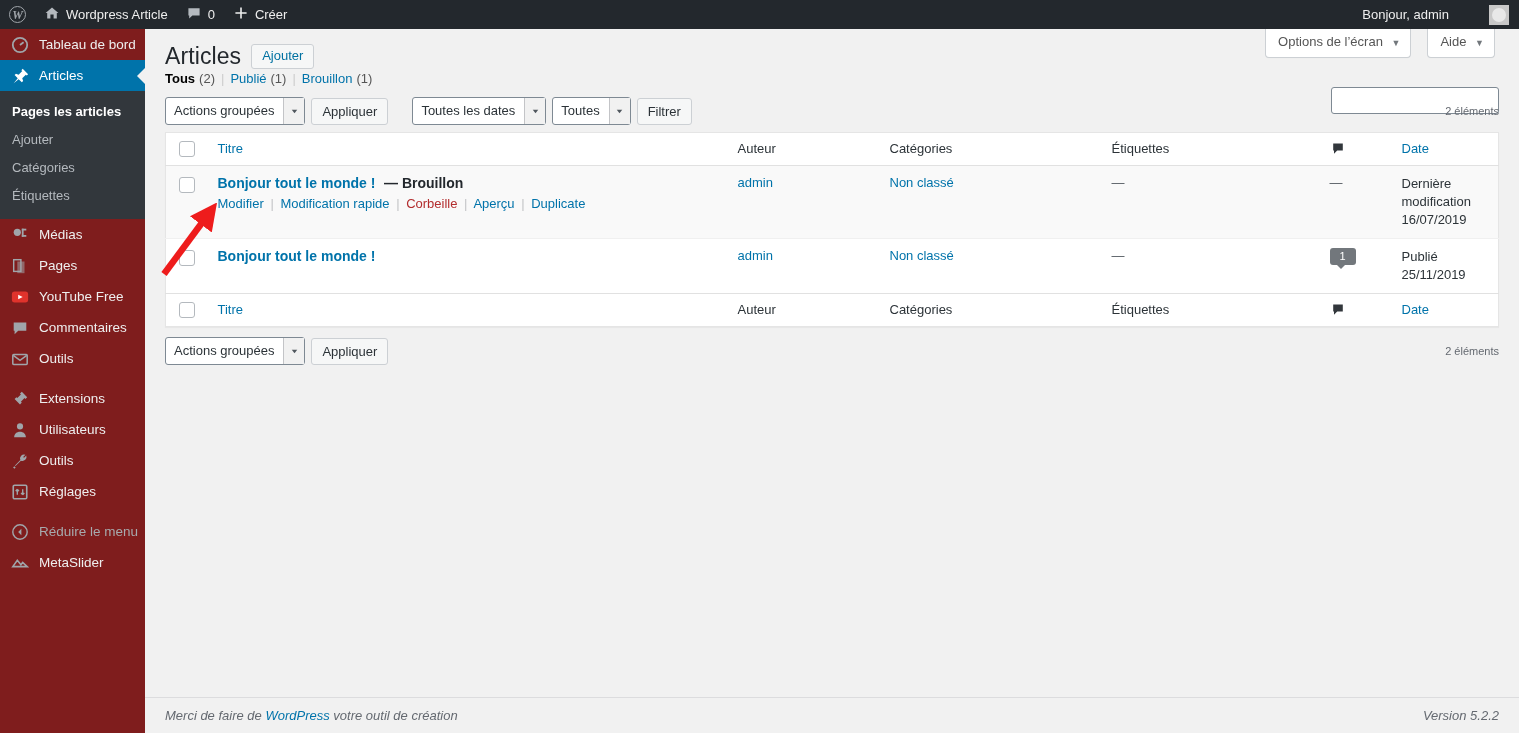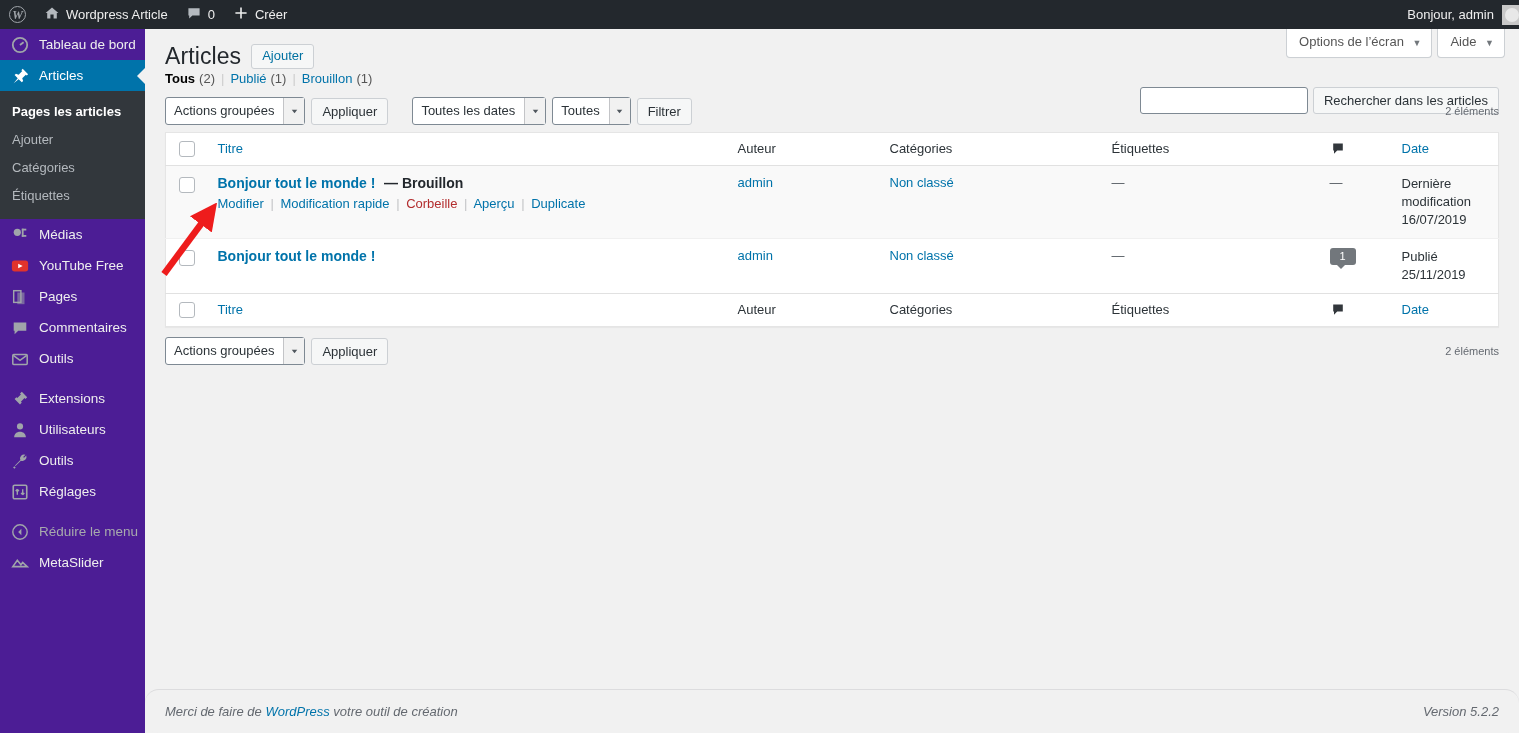--- a/index.html
+++ b/index.html
@@ -26,37 +26,38 @@
   .wp-logo-glyph {
     width: 17px; height: 17px; border-radius: 50%;
     border: 1.6px solid #a0a5aa; color: #a0a5aa;
     font-family: "Liberation Serif", serif;
     font-size: 12px; font-weight: bold; font-style: italic;
     display: flex; align-items: center; justify-content: center;
     line-height: 1;
   }
   .ab-right {
     margin-left: auto; display: flex; align-items: center;
-    padding-right: 3px;
+    padding-right: 16px;
+    gap: 32px;
   }
   .ab-greet { font-size: 13px; color: #eee; padding-right: 8px; }
   .ab-avatar {
     width: 20px; height: 20px; background: #c8c8c8;
     display: block; margin-right: -6px;
     position: relative; overflow: hidden;
   }
   .ab-avatar::after {
     content: ""; position: absolute; left: 3px; top: 3px;
     width: 14px; height: 14px; border-radius: 50%; background: #e8e8e8;
   }
 
   
   #sidebar {
     position: absolute; top: 29px; left: 0; width: 145px; height: 704px;
-    background: #4c1d95; color: #eee; font-size: 13.5px;
+    background: #7f1d1d; color: #eee; font-size: 13.5px;
     z-index: 40;
   }
   .menu-row {
     display: flex; align-items: center; height: 31px;
     padding-left: 10px; gap: 9px; color: #eee; position: relative;
   }
   .menu-row .micon {
     width: 20px; height: 20px; display: flex; align-items: center;
     justify-content: center; color: #a0a5aa; flex: 0 0 20px;
   }
@@ -85,22 +86,22 @@
 
   
   #content {
     position: absolute; top: 29px; left: 145px;
     width: 1374px; height: 704px;
     background: #f1f1f1;
     overflow: hidden;
   }
 
   .screen-meta {
-    position: absolute; top: 0; right: 14px;
-    display: flex; gap: 5px;
+    position: absolute; top: 0; right: 24px;
+    display: flex; gap: 16px;
   }
   .meta-tab {
     background: #fff; border: 1px solid #ccd0d4; border-top: none;
     border-radius: 0 0 4px 4px;
     padding: 5px 10px 6px 12px; font-size: 13px; color: #555;
     line-height: 15px;
     box-shadow: 0 1px 1px -1px rgba(0,0,0,.1);
   }
   .meta-tab .caret { font-size: 9px; margin-left: 5px; color: #72777c; }
 
@@ -224,24 +225,24 @@
     border-left: 4px solid transparent; border-right: 4px solid transparent;
     border-top: 4px solid #72777c;
   }
   .date-line { color: #2c3338; line-height: 18px; }
 
   .comment-head-icon { color: #32373c; }
   .comment-head-icon svg { width: 16px; height: 16px; fill: currentColor; display:block; }
 
   
   #footer {
-    position: absolute; left: 145px; bottom: 0; width: 1374px; height: 44px;
+    position: absolute; left: 145px; bottom: 0; width: 1374px; height: 36px;
     border-top: 1px solid #dcdcde; background: #f1f1f1;
     display: flex; align-items: center; padding: 0 20px;
-    font-size: 13px; font-style: italic; color: #646970; border-radius: 14px;
+    font-size: 13px; font-style: italic; color: #646970;
   }
   #footer a { color: #0073aa; text-decoration: none; }
   #footer .ver { margin-left: auto; }
 
   
   #annotation-arrow {
     position: absolute; left: 155px; top: 203px;
     width: 70px; height: 80px; z-index: 60; pointer-events: none;
   }
   a { text-decoration: none; }
@@ -319,35 +320,35 @@
           <rect x="12" y="3" width="5" height="2"></rect>
           <rect x="12" y="10" width="5" height="2"></rect>
         </svg>
     </span>
     <span class="mlabel">Médias</span>
   </div>
 
   <div class="menu-row">
     <span class="micon">
       <svg viewBox="0 0 20 20">
+          <rect x="3" y="3" width="8" height="13" fill="none" stroke="currentColor" stroke-width="1.6"></rect>
+          <rect x="7" y="5" width="8" height="13" fill="currentColor" opacity=".55"></rect>
+        </svg>
+    </span>
+    <span class="mlabel">Pages</span>
+  </div>
+
+  <div class="menu-row">
+    <span class="micon">
+      <svg viewBox="0 0 20 20">
           <rect x="1" y="4" width="18" height="12" rx="3" fill="#e0332c"></rect>
           <path d="M8 7.5l5 2.5-5 2.5z" fill="#fff"></path>
         </svg>
     </span>
     <span class="mlabel">YouTube Free</span>
-  </div>
-
-  <div class="menu-row">
-    <span class="micon">
-      <svg viewBox="0 0 20 20">
-          <rect x="3" y="3" width="8" height="13" fill="none" stroke="currentColor" stroke-width="1.6"></rect>
-          <rect x="7" y="5" width="8" height="13" fill="currentColor" opacity=".55"></rect>
-        </svg>
-    </span>
-    <span class="mlabel">Pages</span>
   </div>
 
   <div class="menu-row">
     <span class="micon">
       <svg viewBox="0 0 20 20">
           <path d="M3 4h14v9H8l-4 4v-4H3V4z"></path>
         </svg>
     </span>
     <span class="mlabel">Commentaires</span>
   </div>
@@ -452,21 +453,20 @@
       <span class="bar">|</span>
       <a>Publié</a>
       <span class="cnt" style="margin-left:4px">(1)</span>
       <span class="bar">|</span>
       <a>Brouillon</a>
       <span class="cnt" style="margin-left:4px">(1)</span>
     </div>
 
     <div class="search-box">
       <input type="text" placeholder="" style="">
-      <button class="btn">Rechercher dans les articles</button>
     </div>
 
     <div class="tablenav top">
       <div class="wp-select">
         <span>Actions groupées</span>
         <span class="arrowbox">
           <svg viewBox="0 0 20 20">
               <path d="M5 7l5 6 5-6z"></path>
             </svg>
         </span>

